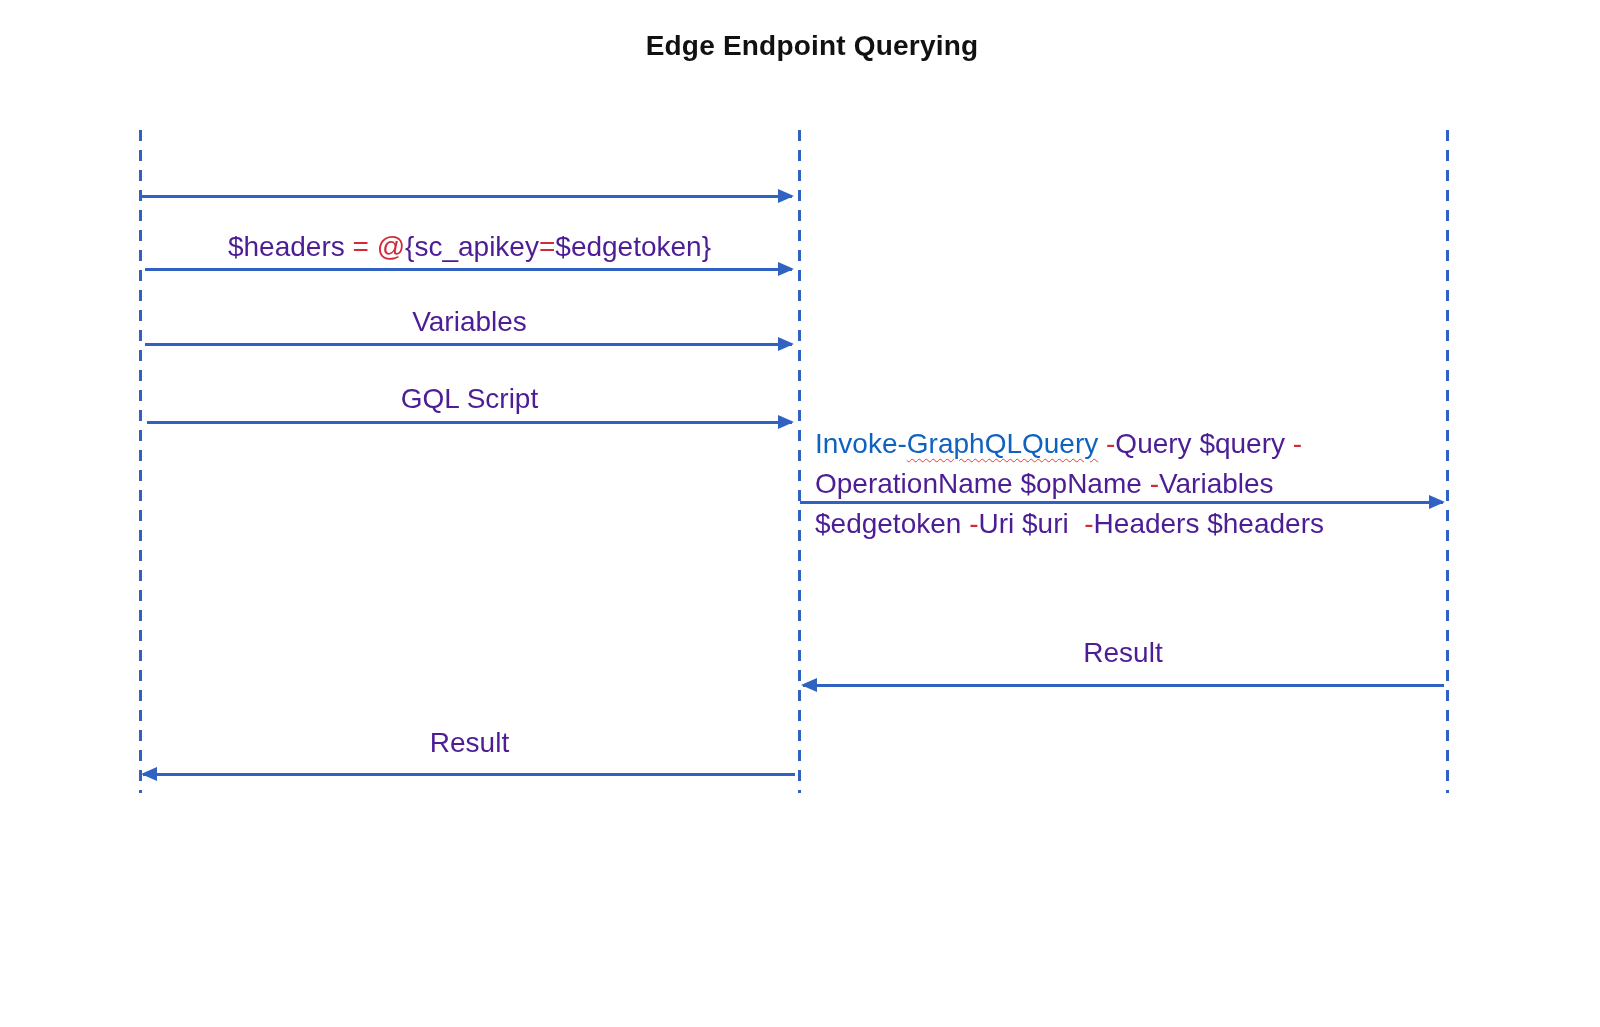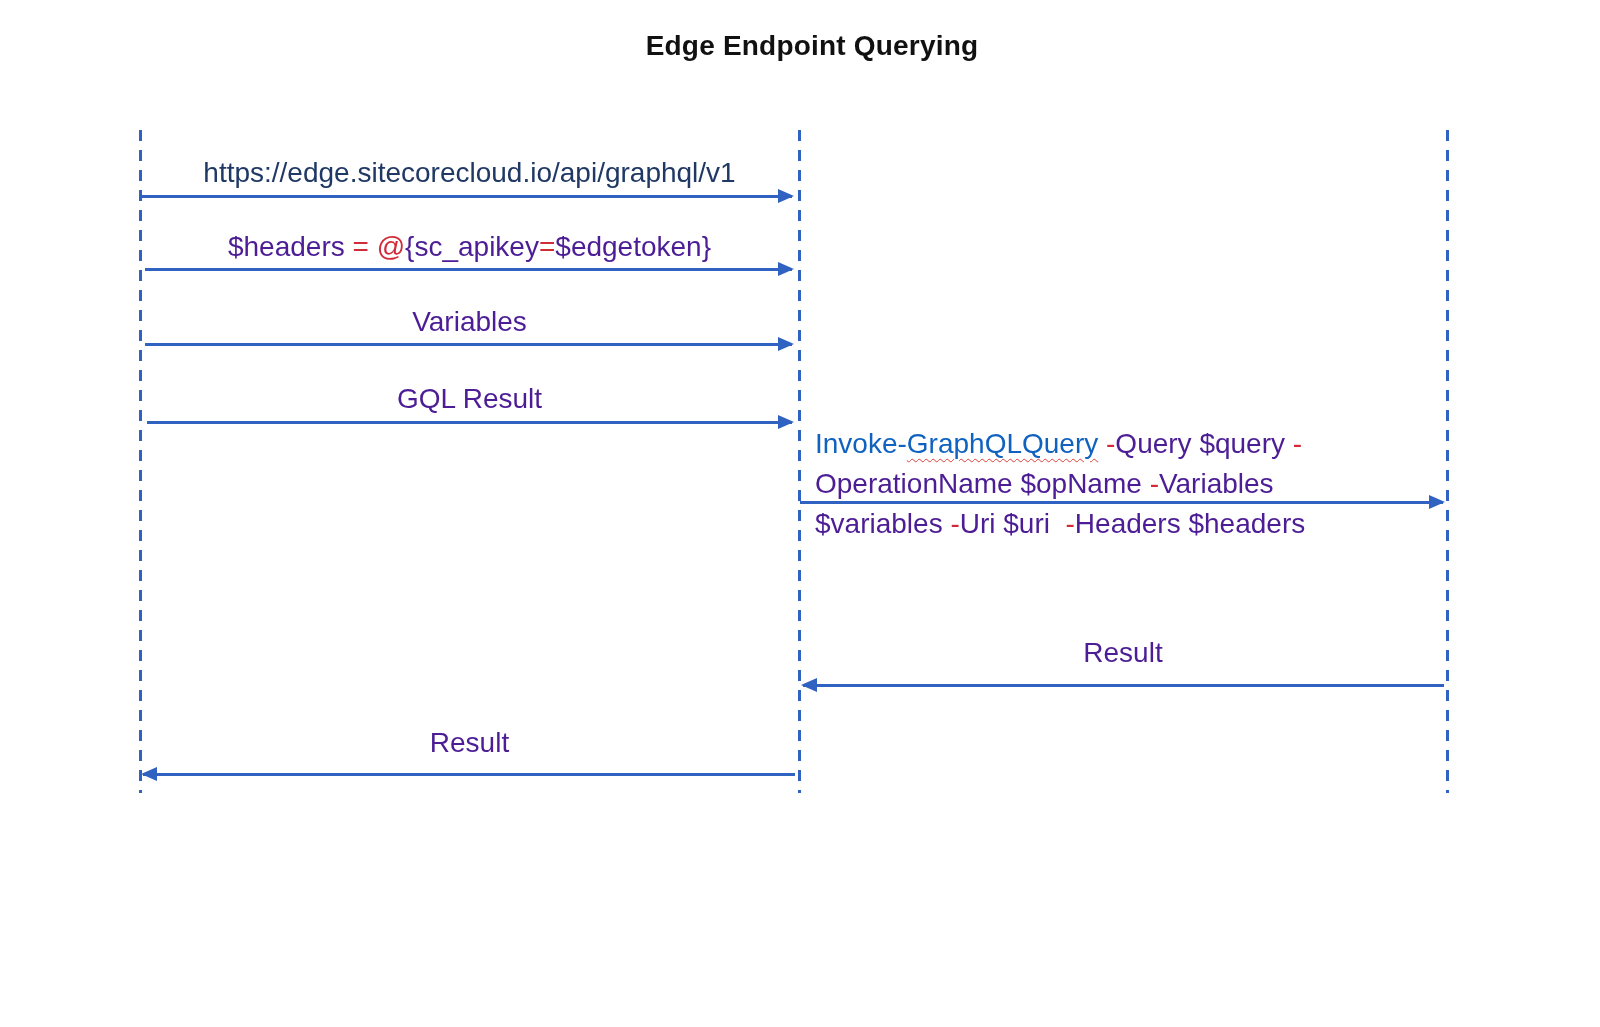--- a/index.html
+++ b/index.html
@@ -48,36 +48,35 @@
 <body>
 
 <div class="canvas">
 
   <div class="title">Edge Endpoint Querying</div>
 
   <div class="lifeline" style="left:139px"></div>
   <div class="lifeline" style="left:798px"></div>
   <div class="lifeline" style="left:1446px"></div>
 
-  <div class="msg-label navy" style="left:140px;top:157px;width:659px;">https://edge.sitecorecloud.io/api/graphql/v1</div>
   <div class="arrow right" style="left:140px;top:195px;width:652px;"></div>
 
   <div class="msg-label" style="left:140px;top:231px;width:659px;"><span class="ink">$headers </span><span class="red">= @</span><span class="ink">{sc_apikey</span><span class="red">=</span><span class="ink">$edgetoken}</span></div>
   <div class="arrow right" style="left:145px;top:268px;width:647px;"></div>
 
   <div class="msg-label ink" style="left:140px;top:306px;width:659px;">Variables</div>
   <div class="arrow right" style="left:145px;top:343px;width:647px;"></div>
 
-  <div class="msg-label ink" style="left:140px;top:383px;width:659px;">GQL Result</div>
+  <div class="msg-label ink" style="left:140px;top:383px;width:659px;">GQL Script</div>
   <div class="arrow right" style="left:147px;top:421px;width:645px;"></div>
 
   <div class="invoke-block">
     <div class="invoke-line"><span class="link">Invoke-</span><span class="link squiggle">GraphQLQuery</span><span class="red"> -</span><span class="ink">Query $query </span><span class="red">-</span></div>
     <div class="invoke-line"><span class="ink">OperationName $opName </span><span class="red">-</span><span class="ink">Variables</span></div>
-    <div class="invoke-line"><span class="ink">$variables </span><span class="red">-</span><span class="ink">Uri $uri  </span><span class="red">-</span><span class="ink">Headers $headers</span></div>
+    <div class="invoke-line"><span class="ink">$edgetoken </span><span class="red">-</span><span class="ink">Uri $uri  </span><span class="red">-</span><span class="ink">Headers $headers</span></div>
   </div>
   <div class="arrow right" style="left:800px;top:501px;width:643px;"></div>
 
   <div class="msg-label ink" style="left:799px;top:637px;width:648px;">Result</div>
   <div class="arrow left" style="left:803px;top:684px;width:641px;"></div>
 
   <div class="msg-label ink" style="left:140px;top:727px;width:659px;">Result</div>
   <div class="arrow left" style="left:143px;top:773px;width:652px;"></div>
 
   <div class="actor-label" style="left:73px;top:940px;">PS Script</div>

